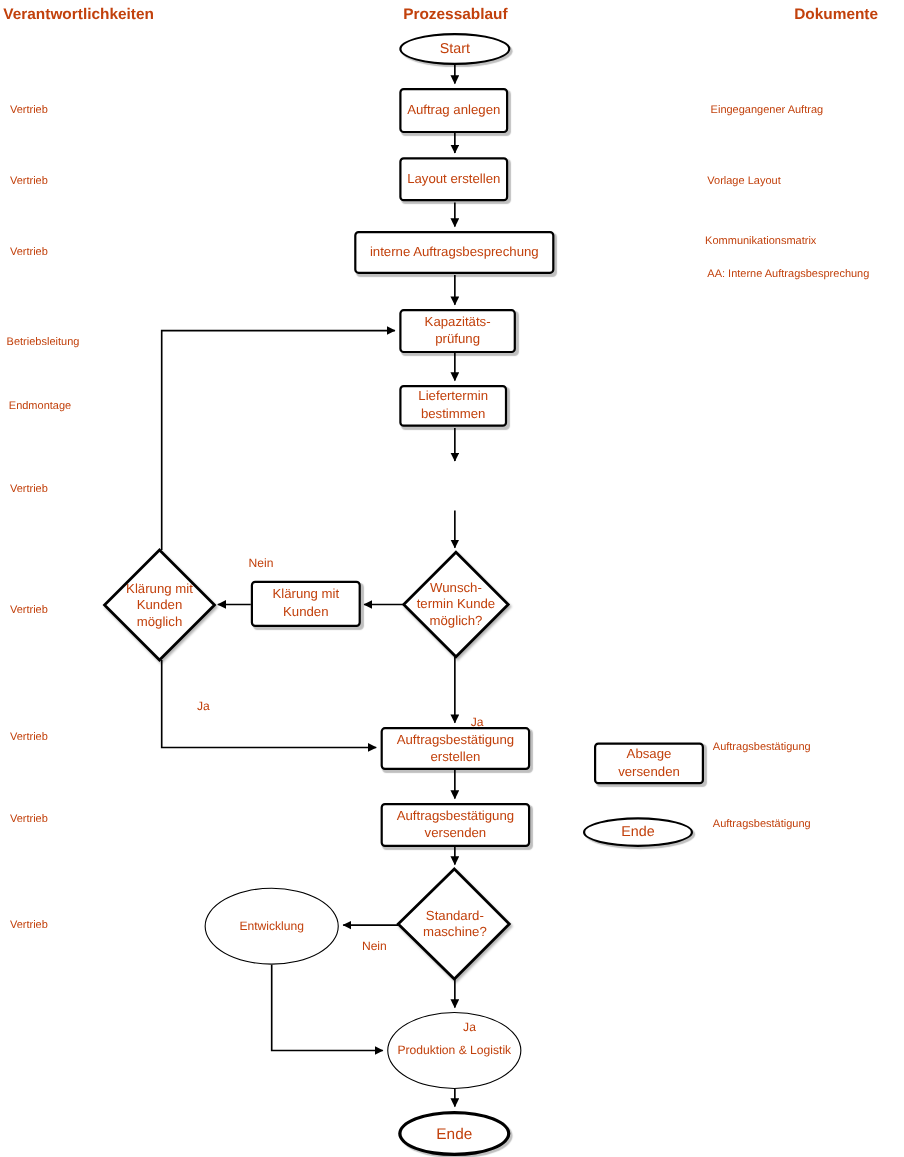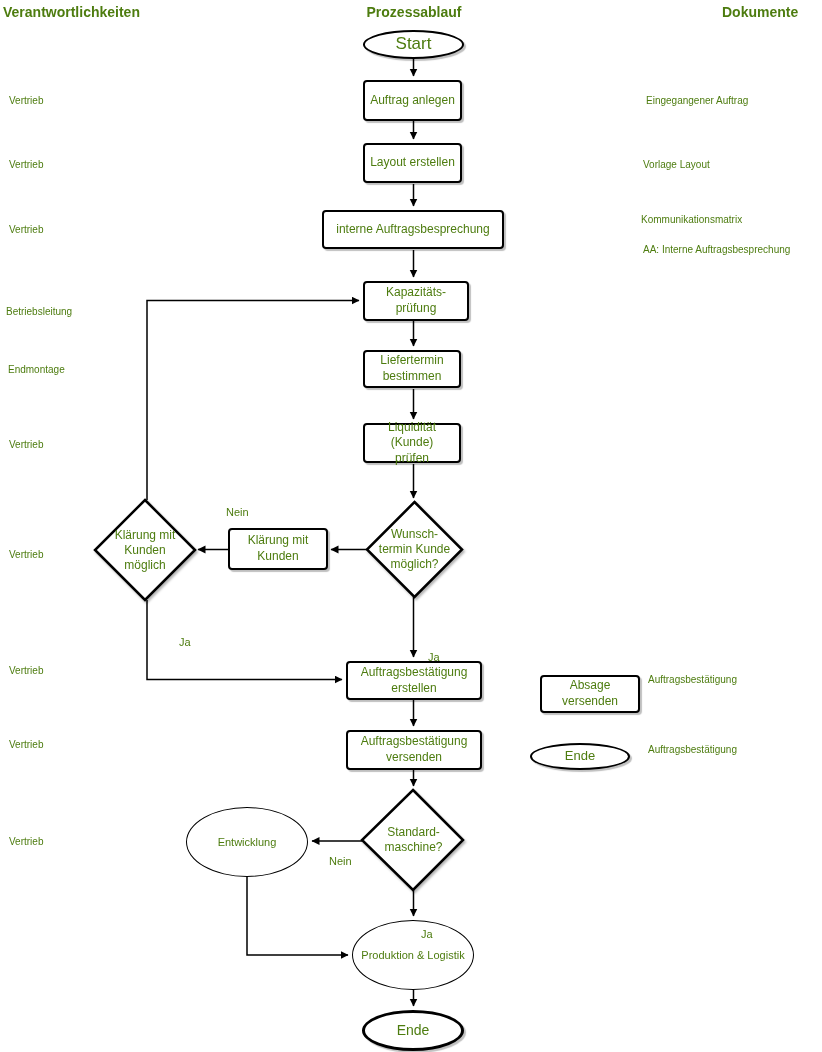--- a/index.html
+++ b/index.html
@@ -1,18 +1,18 @@
 <!DOCTYPE html>
 <html><head>
 <meta charset="utf-8">
 <style>
   html,body{margin:0;padding:0;background:#ffffff;}
   #canvas{
     position:relative;width:822px;height:1052px;background:#ffffff;
-    font-family:"Liberation Sans","DejaVu Sans",sans-serif;color:#4d7c0f;
+    font-family:"Liberation Sans","DejaVu Sans",sans-serif;color:#c2410c;
     overflow:hidden;
   }
   #wires{position:absolute;left:0;top:0;z-index:1;}
   .hdr{position:absolute;font-size:14px;font-weight:bold;z-index:3;white-space:nowrap;}
   .rlabel,.dlabel{position:absolute;font-size:10px;z-index:3;white-space:nowrap;}
   .elabel{position:absolute;font-size:11px;z-index:3;white-space:nowrap;margin-top:32px;}
   .node{
     position:absolute;z-index:2;background:#ffffff;border:2px solid #000;
     border-radius:4px;display:flex;align-items:center;justify-content:center;
     text-align:center;font-size:12px;line-height:1.3;white-space:pre-line;
@@ -82,30 +82,28 @@
   <div class="rlabel" style="left:9px;top:739px;">Vertrieb</div>
   <div class="rlabel" style="left:9px;top:836px;">Vertrieb</div>
 
   <div class="dlabel" style="left:646px;top:95px;">Eingegangener Auftrag</div>
   <div class="dlabel" style="left:643px;top:159px;">Vorlage Layout</div>
   <div class="dlabel" style="left:641px;top:214px;">Kommunikationsmatrix</div>
   <div class="dlabel" style="left:643px;top:244px;">AA: Interne Auftragsbesprechung</div>
   <div class="dlabel" style="left:648px;top:674px;">Auftragsbestätigung</div>
   <div class="dlabel" style="left:648px;top:744px;">Auftragsbestätigung</div>
 
-  <div class="node ellipse" style="left:363px;top:30px;width:101px;height:29px;font-size:17px;">Start</div>
+  <div class="node ellipse" style="left:363px;top:30px;width:101px;height:29px;font-size:13px;">Start</div>
   <div class="node" style="left:363px;top:80px;width:99px;height:41px;">Auftrag anlegen</div>
   <div class="node" style="left:363px;top:143px;width:99px;height:40px;">Layout erstellen</div>
   <div class="node" style="left:322px;top:210px;width:182px;height:39px;">interne Auftragsbesprechung</div>
   <div class="node" style="left:363px;top:281px;width:106px;height:40px;">Kapazitäts-
 prüfung</div>
   <div class="node" style="left:363px;top:350px;width:98px;height:38px;">Liefertermin
 bestimmen</div>
-  <div class="node" style="left:363px;top:423px;width:98px;height:40px;">Liquidität (Kunde)
-prüfen</div>
   <div class="dtext" style="left:364px;top:509px;width:101px;height:81px;">Wunsch-
 termin Kunde
 möglich?</div>
   <div class="node" style="left:228px;top:528px;width:100px;height:42px;">Klärung mit
 Kunden</div>
   <div class="dtext" style="left:95px;top:510px;width:100px;height:80px;">Klärung mit
 Kunden
 möglich</div>
   <div class="node" style="left:346px;top:661px;width:136px;height:39px;">Auftragsbestätigung
 erstellen</div>

